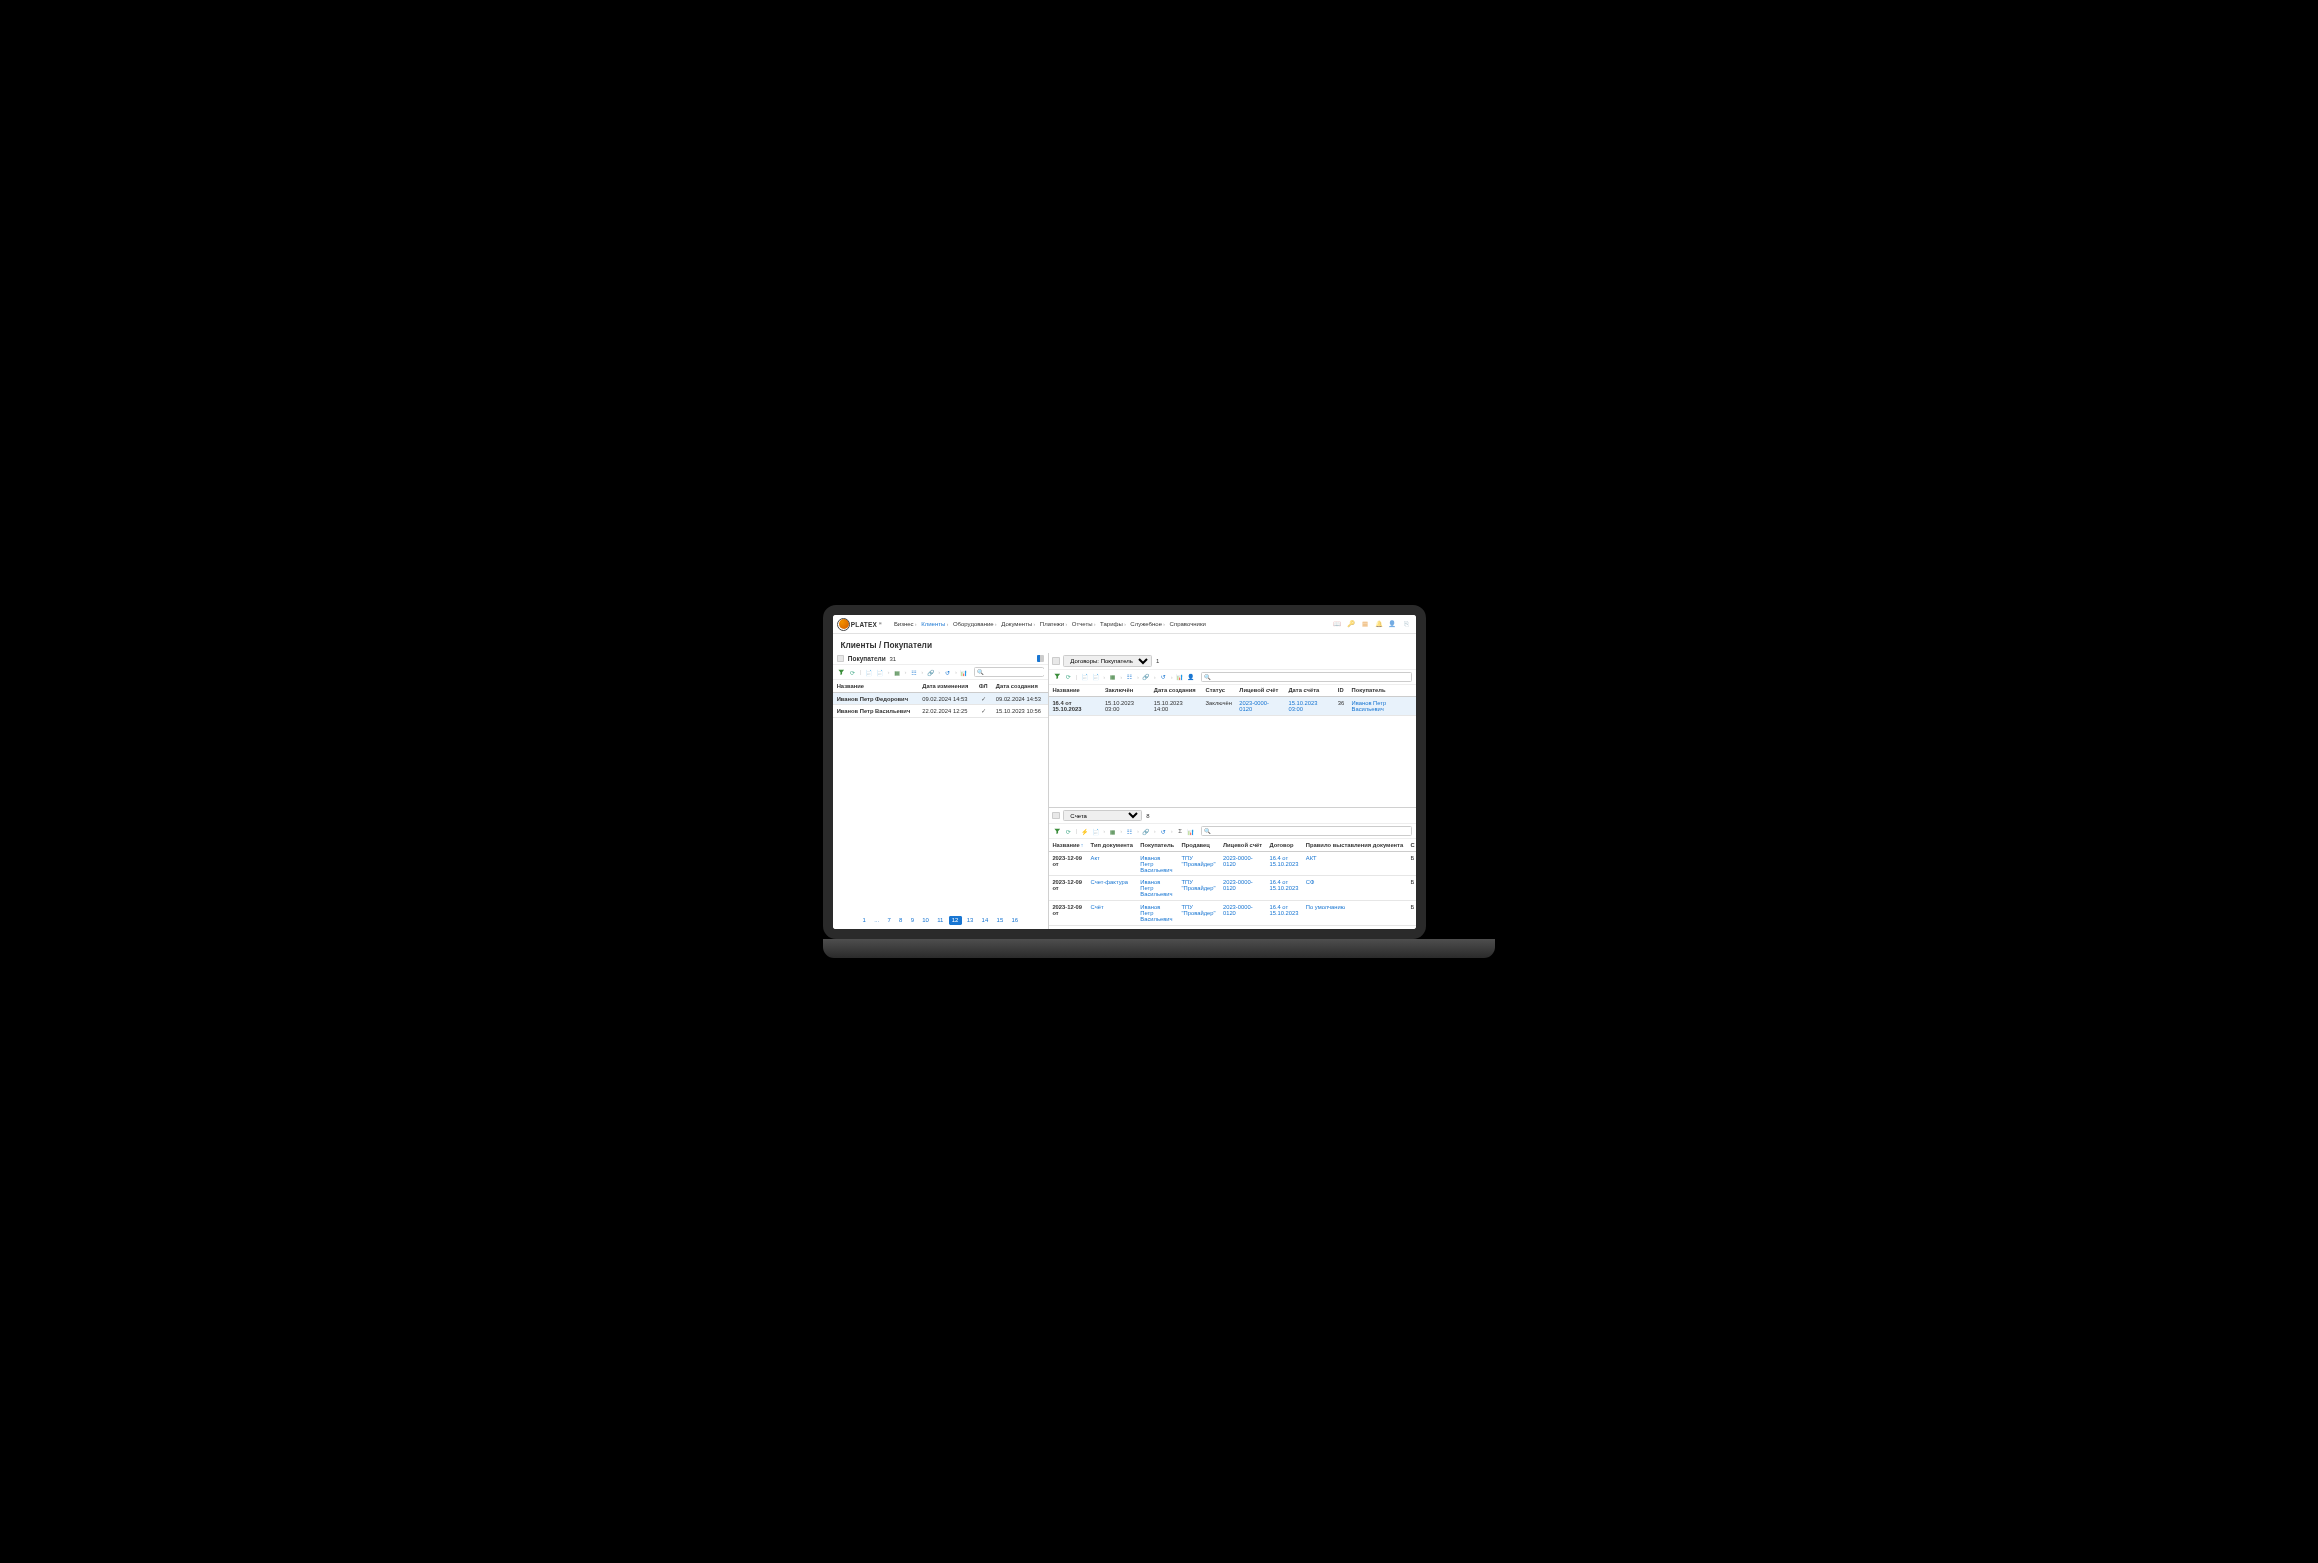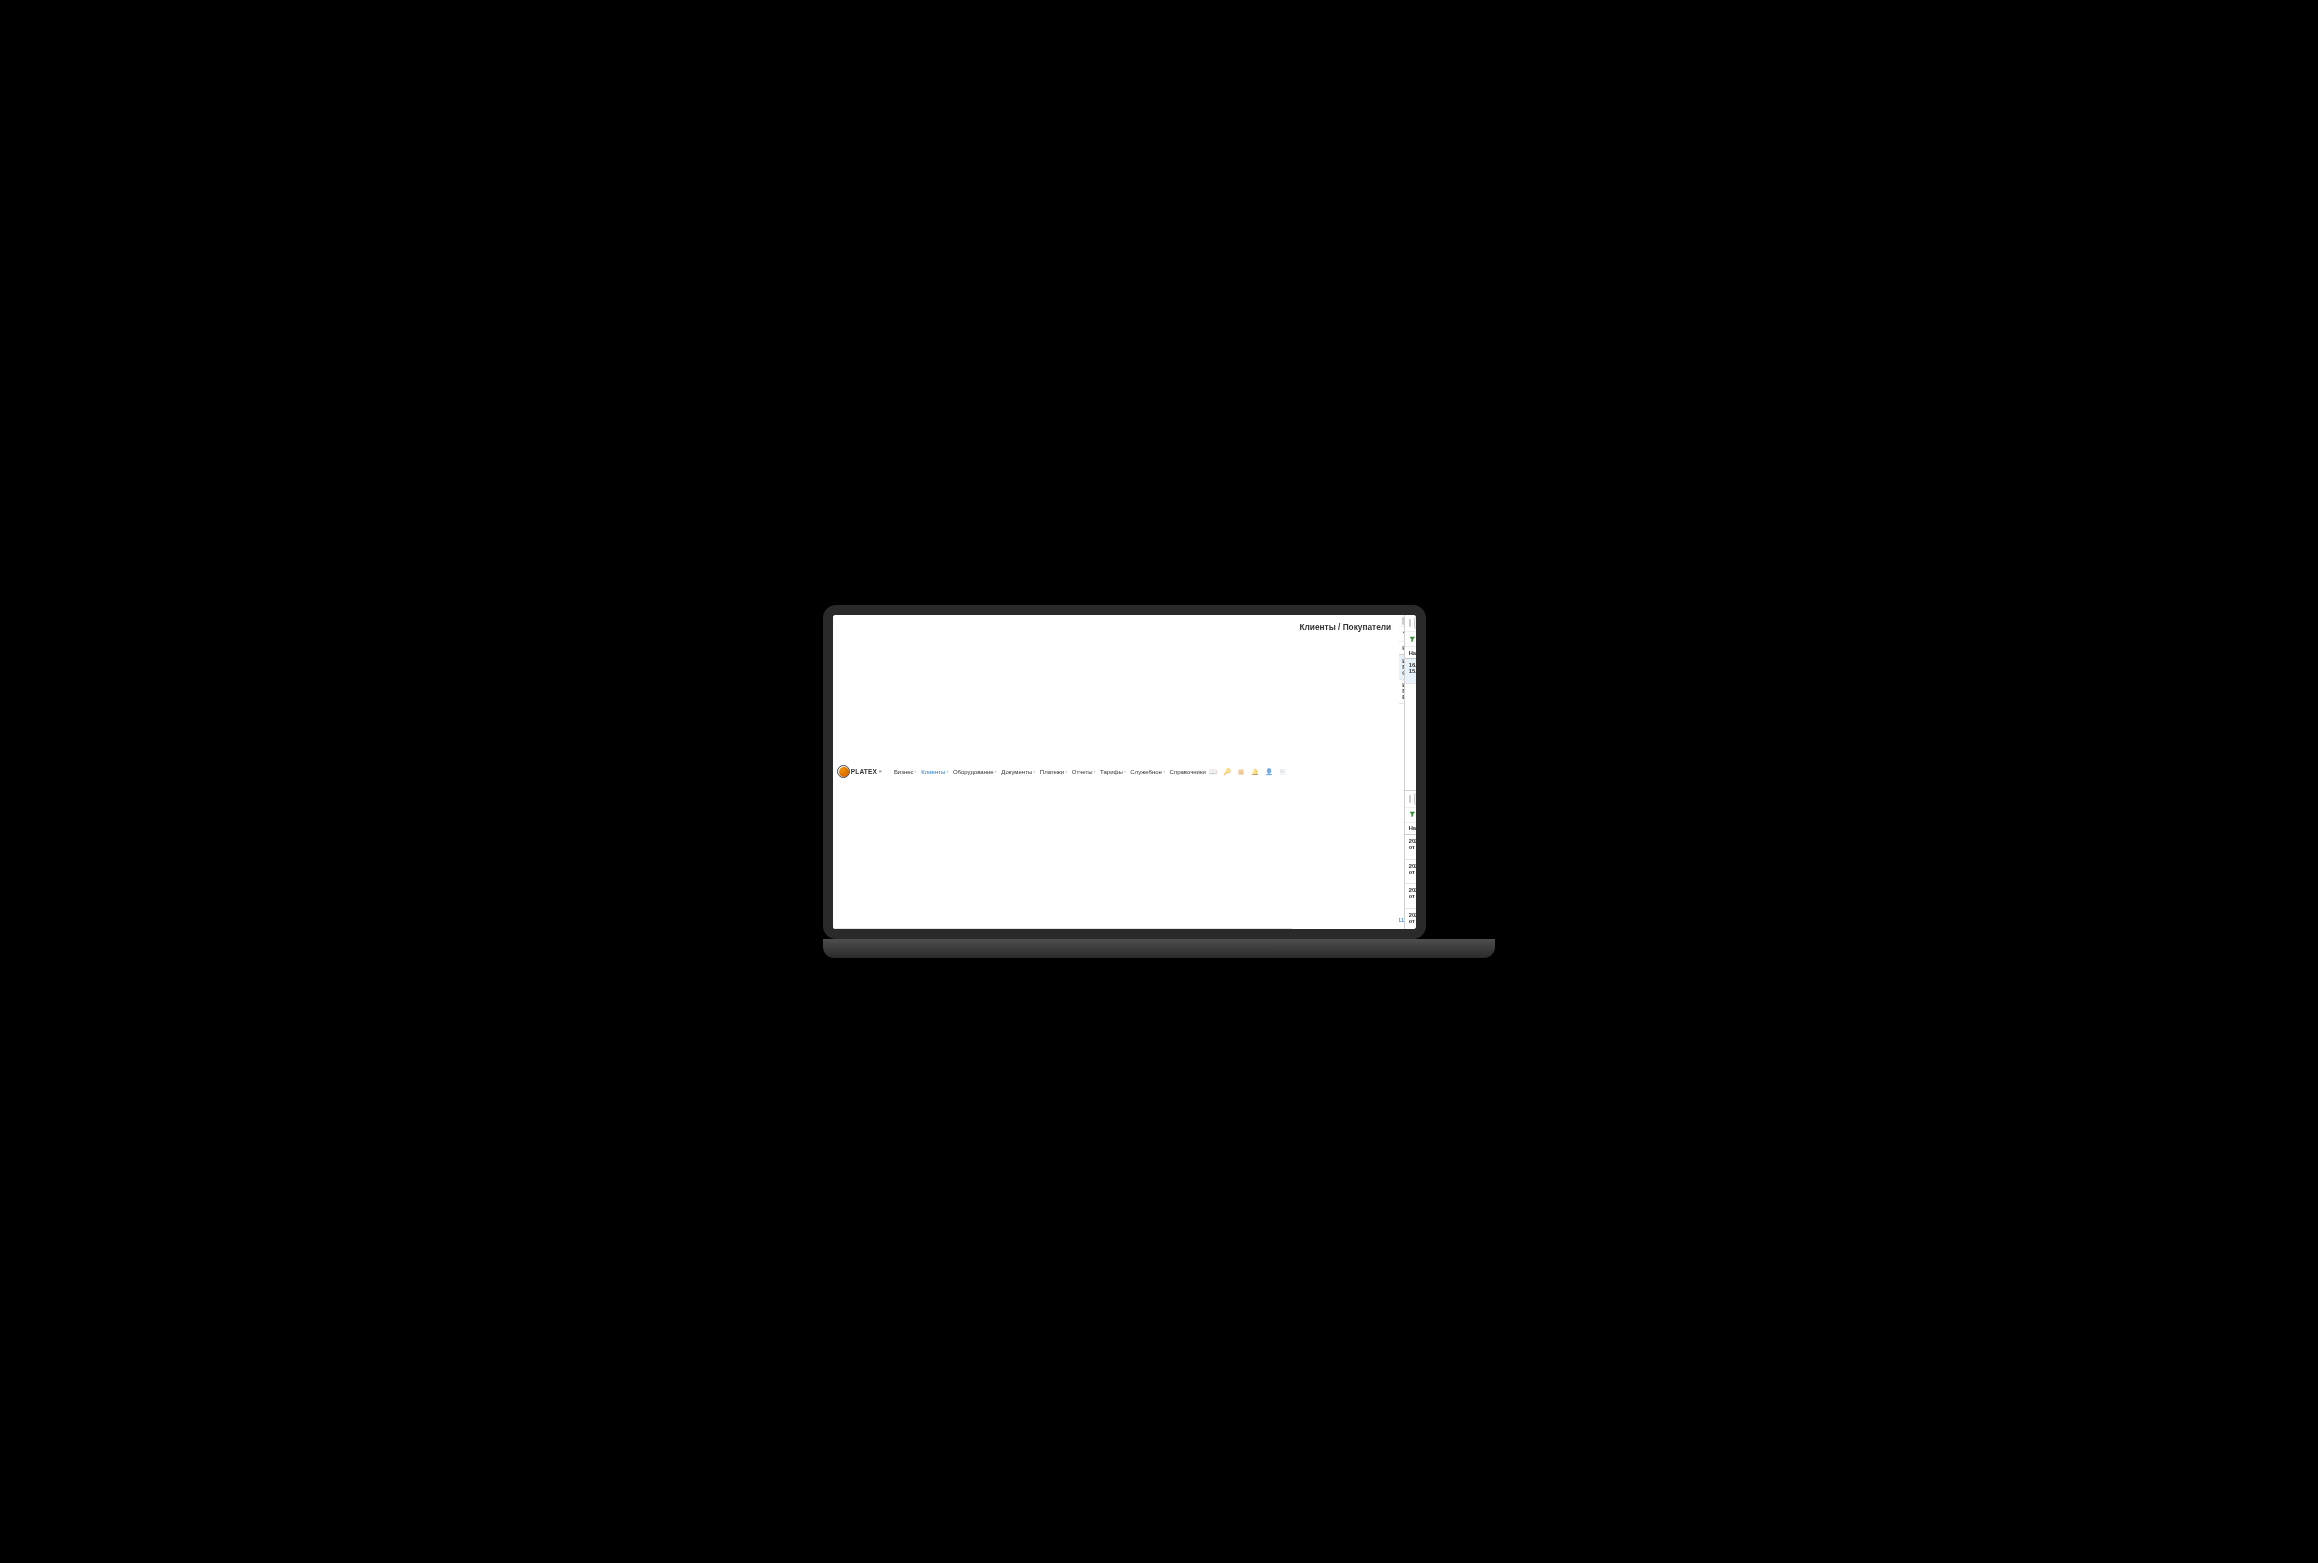--- a/index.html
+++ b/index.html
@@ -40,21 +40,21 @@
   background: linear-gradient(#4e4e4e,#2a2a2a);
   border-radius: 0 0 11px 11px;
   margin: 0 auto;
 }
 .screen {
   background: #fff;
   width: 100%;
   height: 100%;
   overflow: hidden;
   display: flex;
-  flex-direction: row;
+  flex-direction: column;
 }
 
 .topnav {
   display: flex;
   align-items: center;
   padding: 3.7px 5.6px;
   border-bottom: 0.5px solid #e1e1e1;
   gap: 1.9px;
 }
 .logo {

